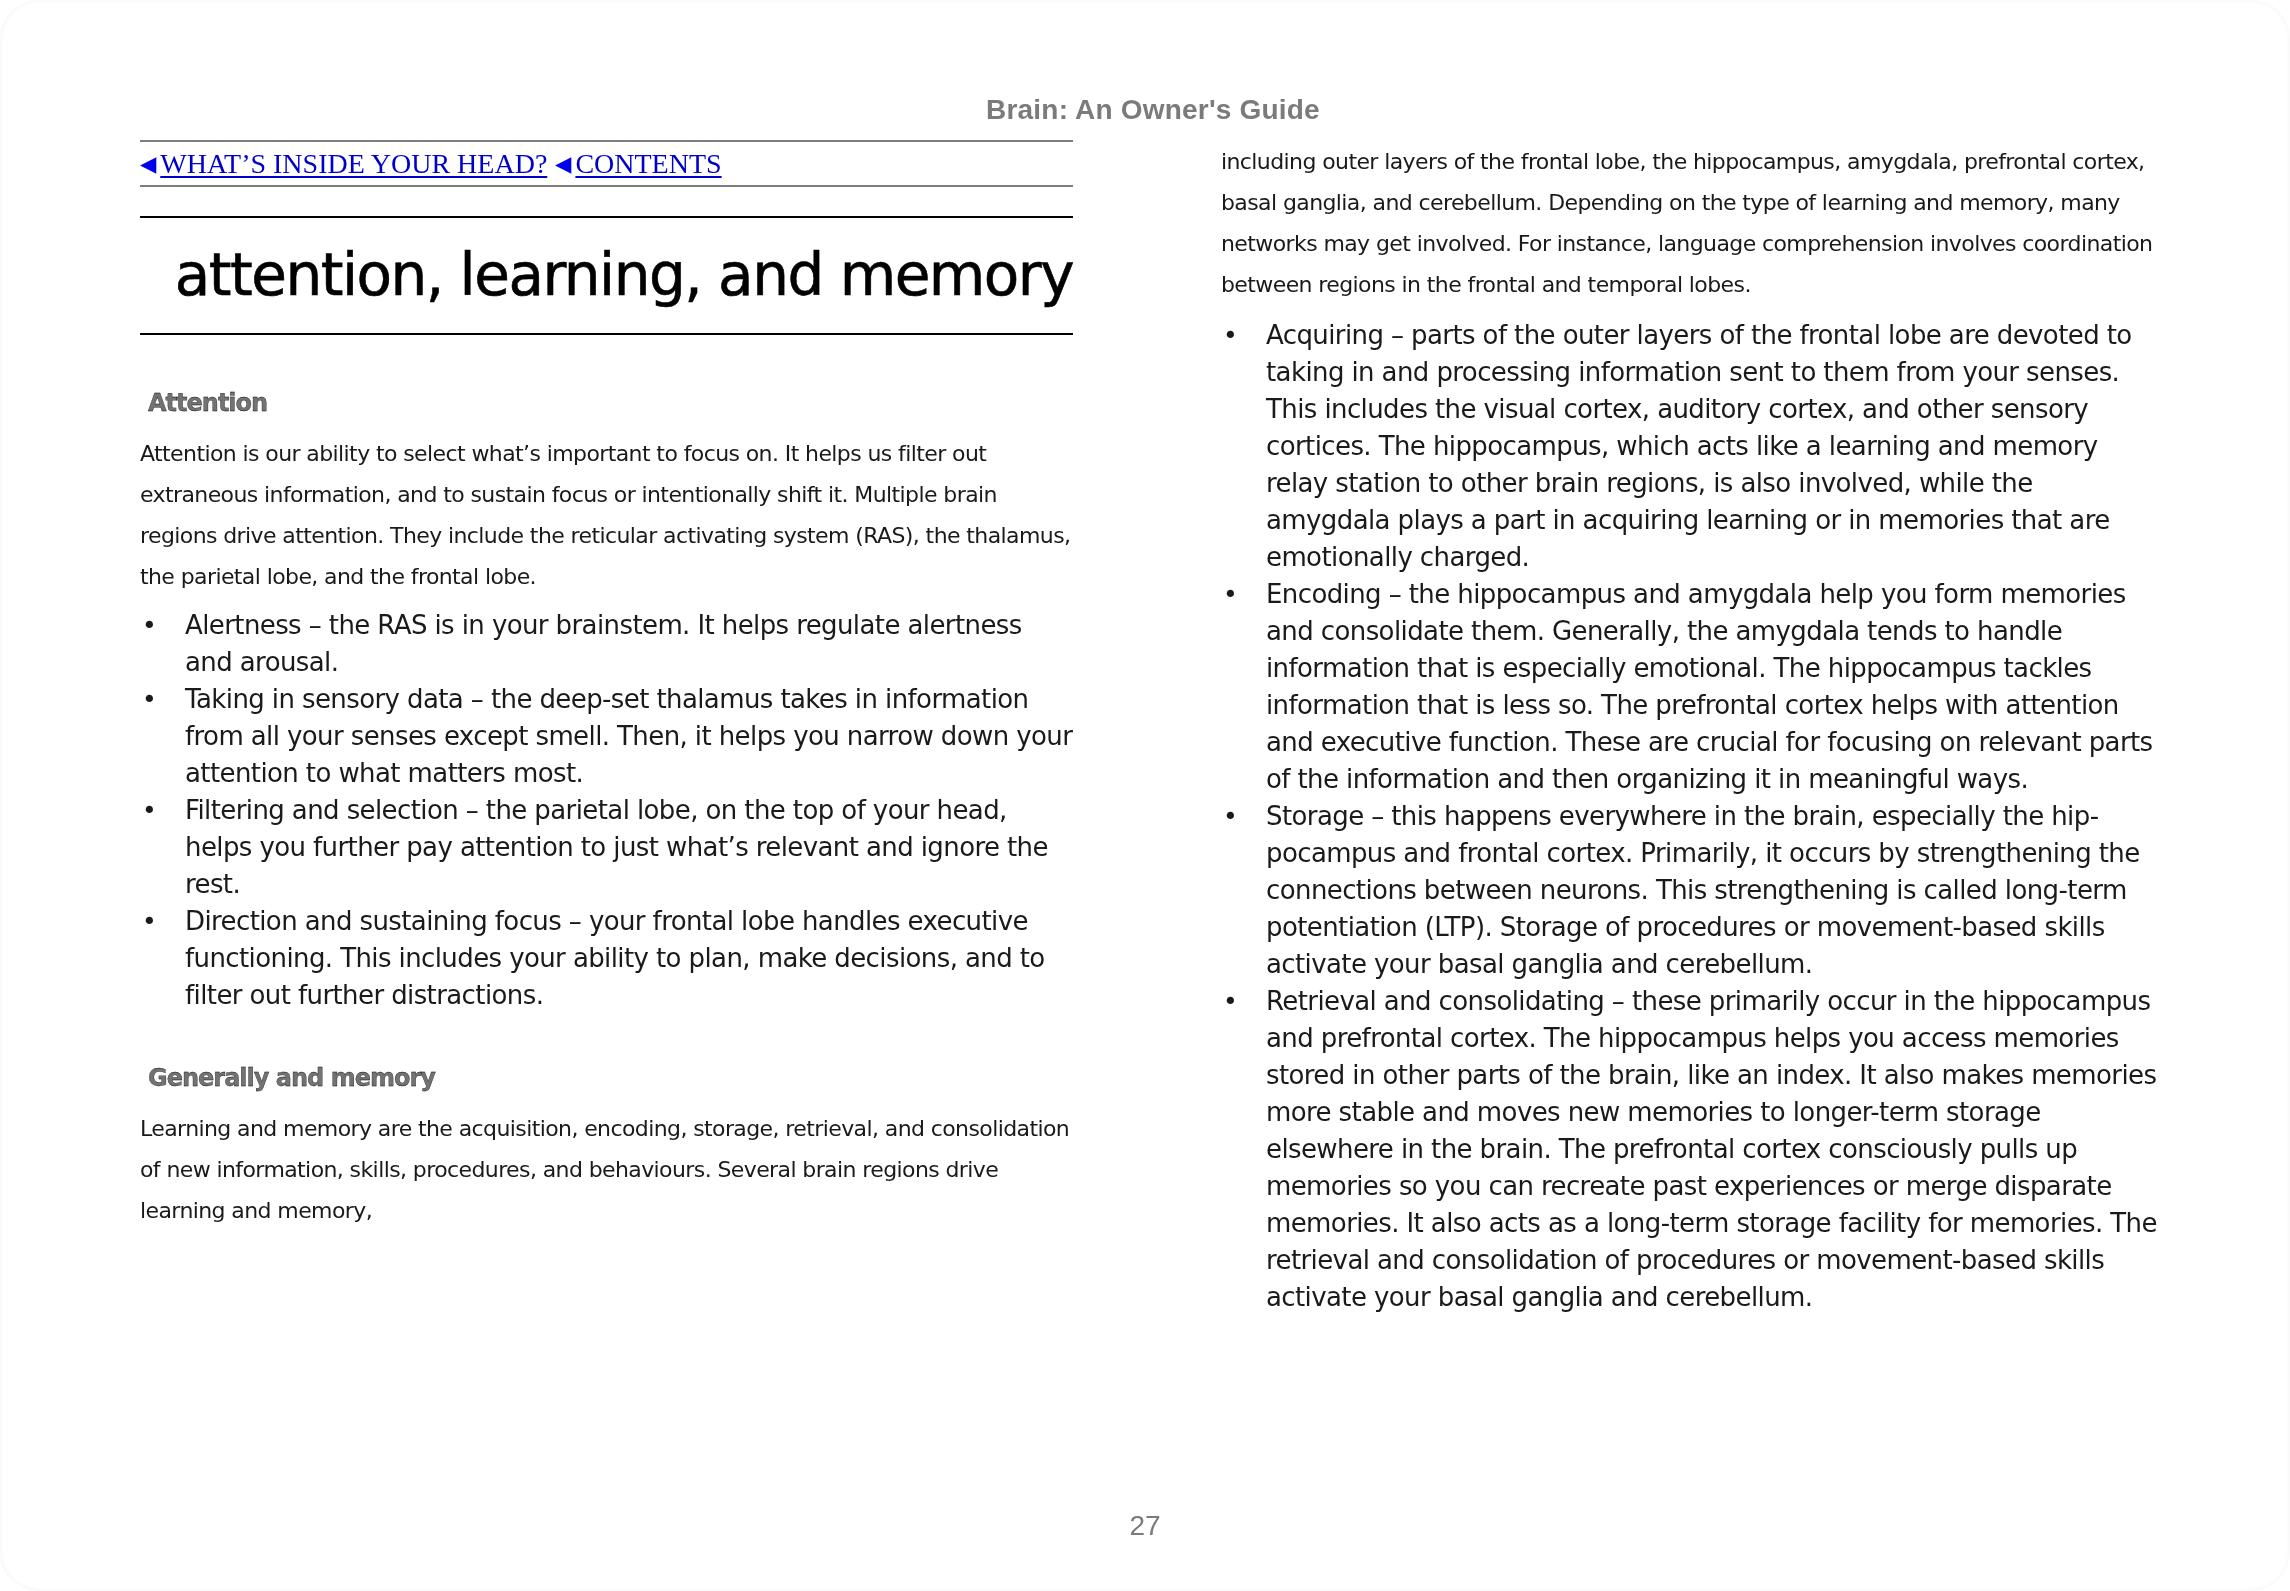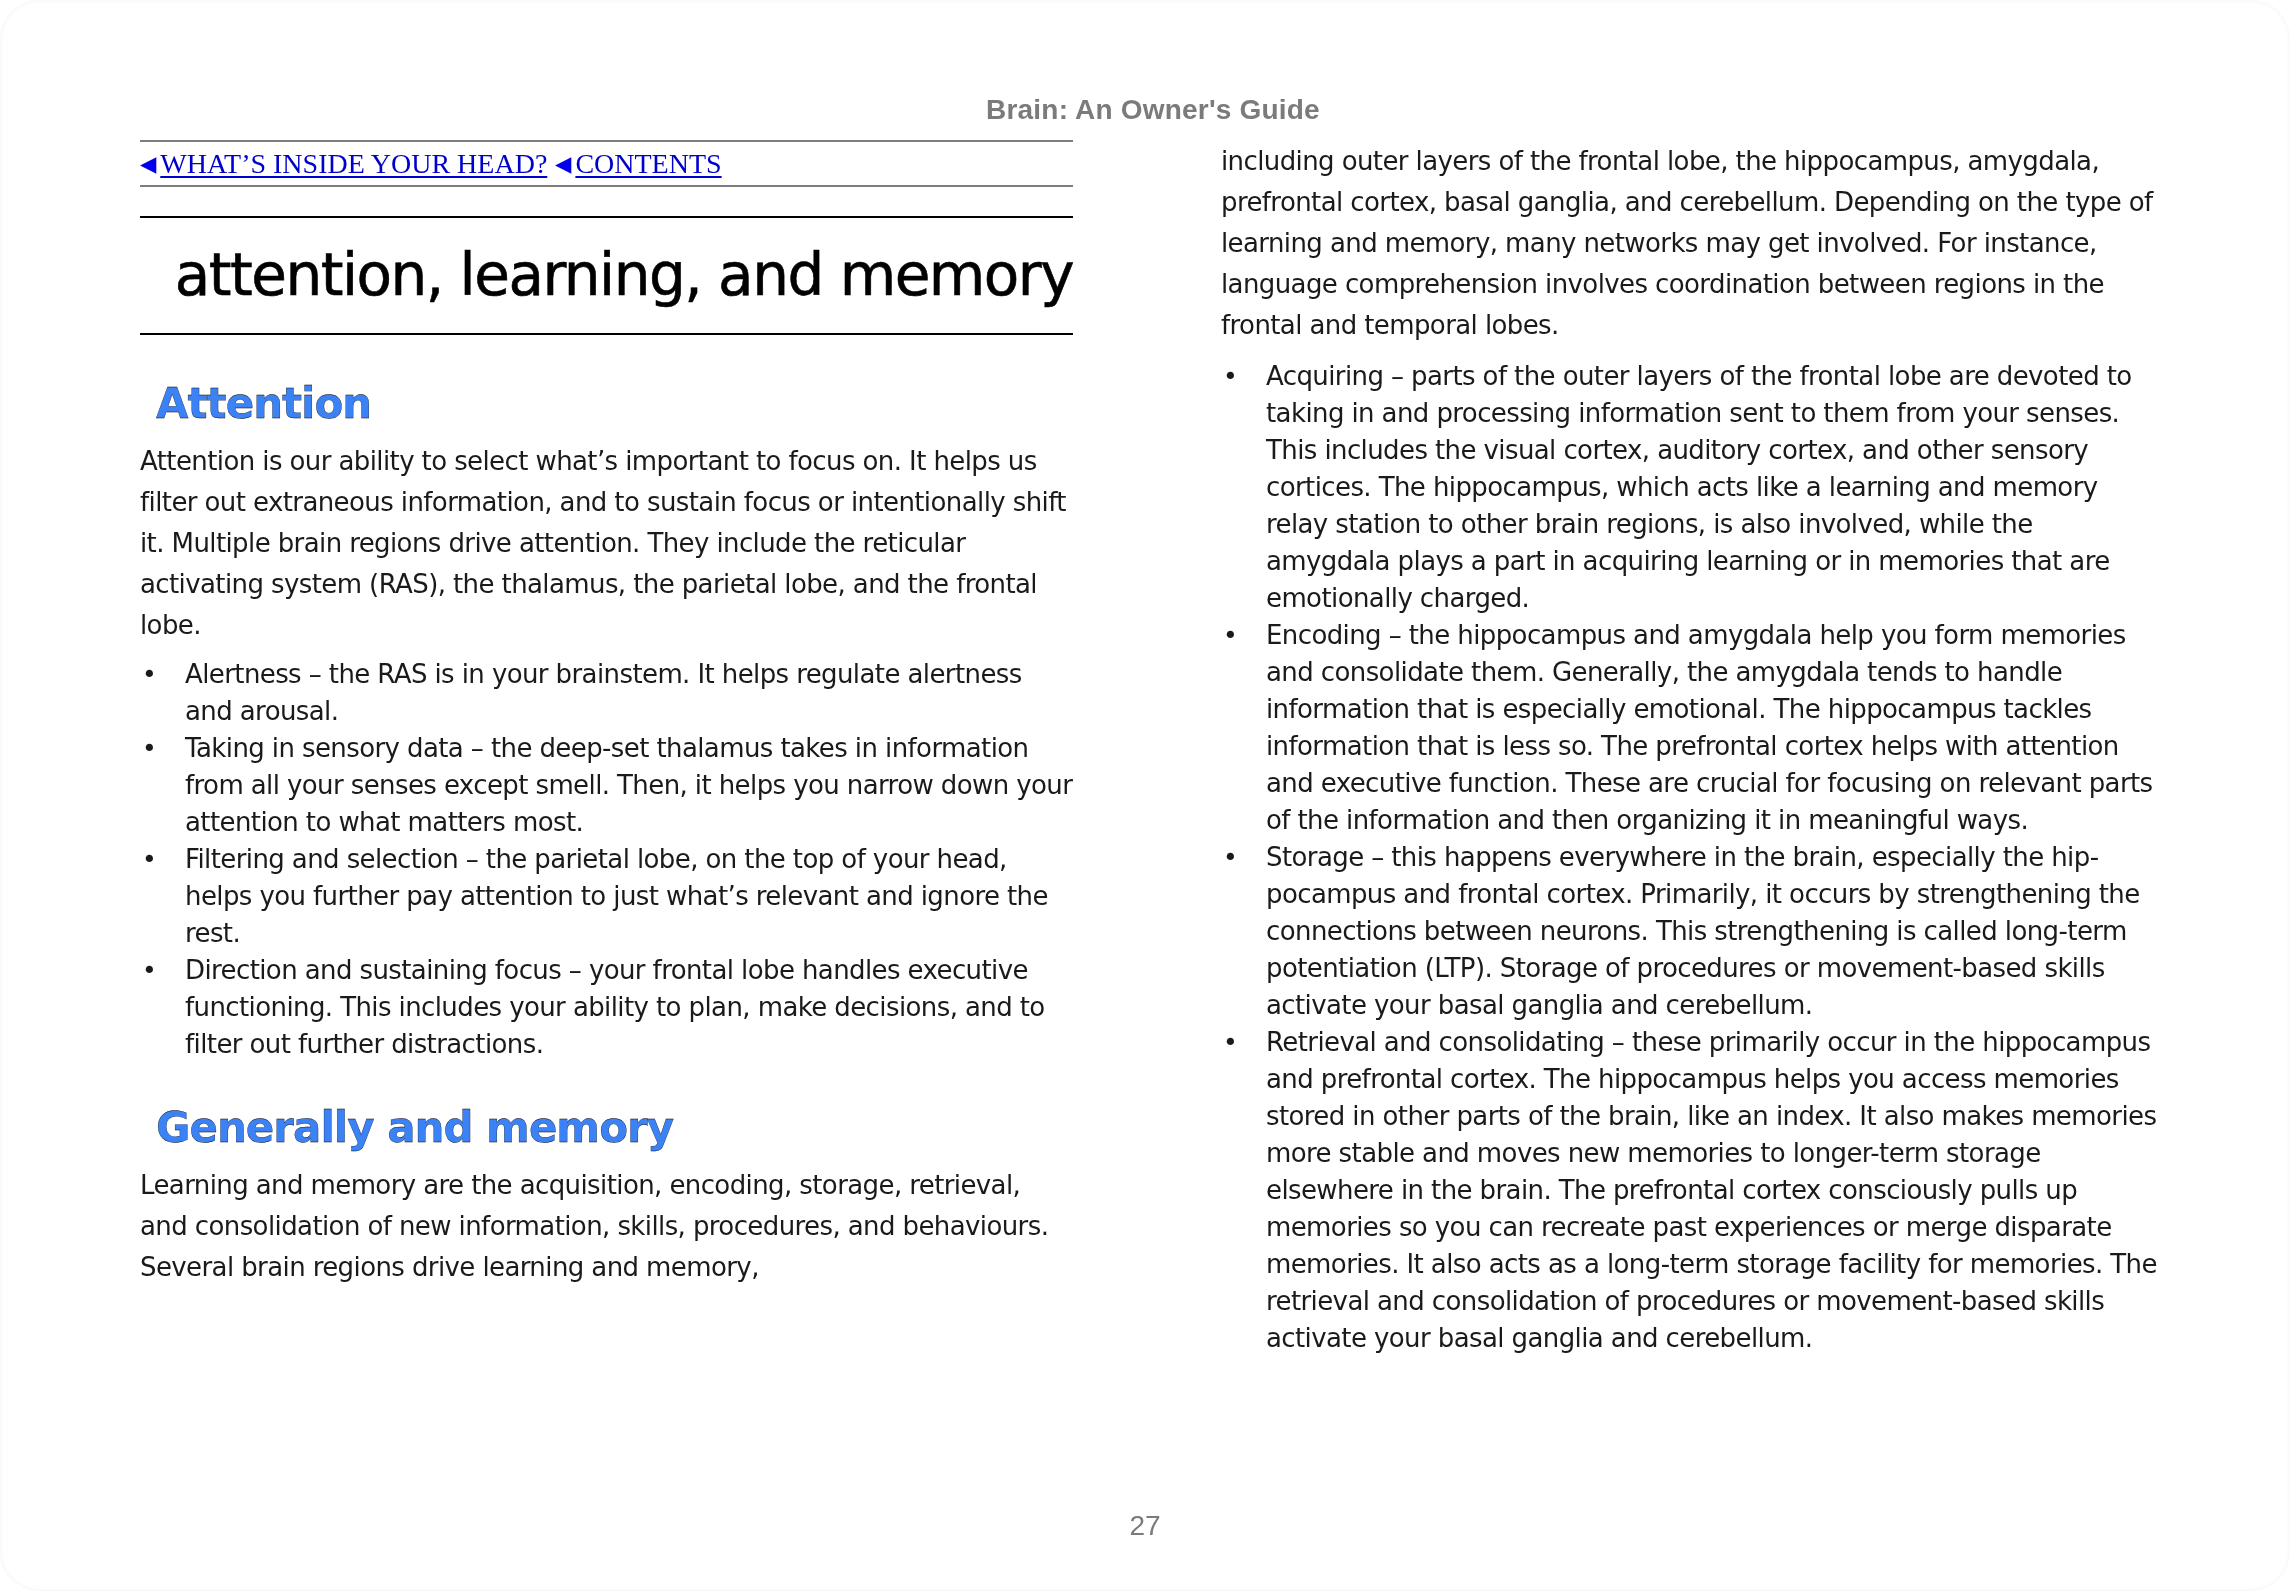--- a/index.html
+++ b/index.html
@@ -98,32 +98,32 @@
   .chapter-subtitle {
     font-family: "DejaVu Sans", sans-serif;
     font-size: 33px;
     line-height: 45px;
     margin: 11.6px 0 0 0;
     letter-spacing: -0.8px;
     color: #000;
   }
   .section-heading {
     font-family: "DejaVu Sans", sans-serif;
-    font-size: 42px;
+    font-size: 24px;
     letter-spacing: -1px;
-    margin: 16px;
+    margin: 8px;
     line-height: 43px;
-    color: #3b82f6;
+    color: #737373;
     -webkit-text-stroke: 0.3px #000;
   }
   .h-attention { margin-top: 47px; }
   .h-learning { margin-top: 43px; }
   .body-para {
     font-family: "DejaVu Sans", sans-serif;
-    font-size: 26px;
+    font-size: 22px;
     line-height: 41px;
     letter-spacing: -0.6px;
     margin: 0;
     color: #1a1a1a;
   }
   ul.bullets {
     list-style: none;
     margin: 9.7px 0 0 0;
     padding: 0;
   }

